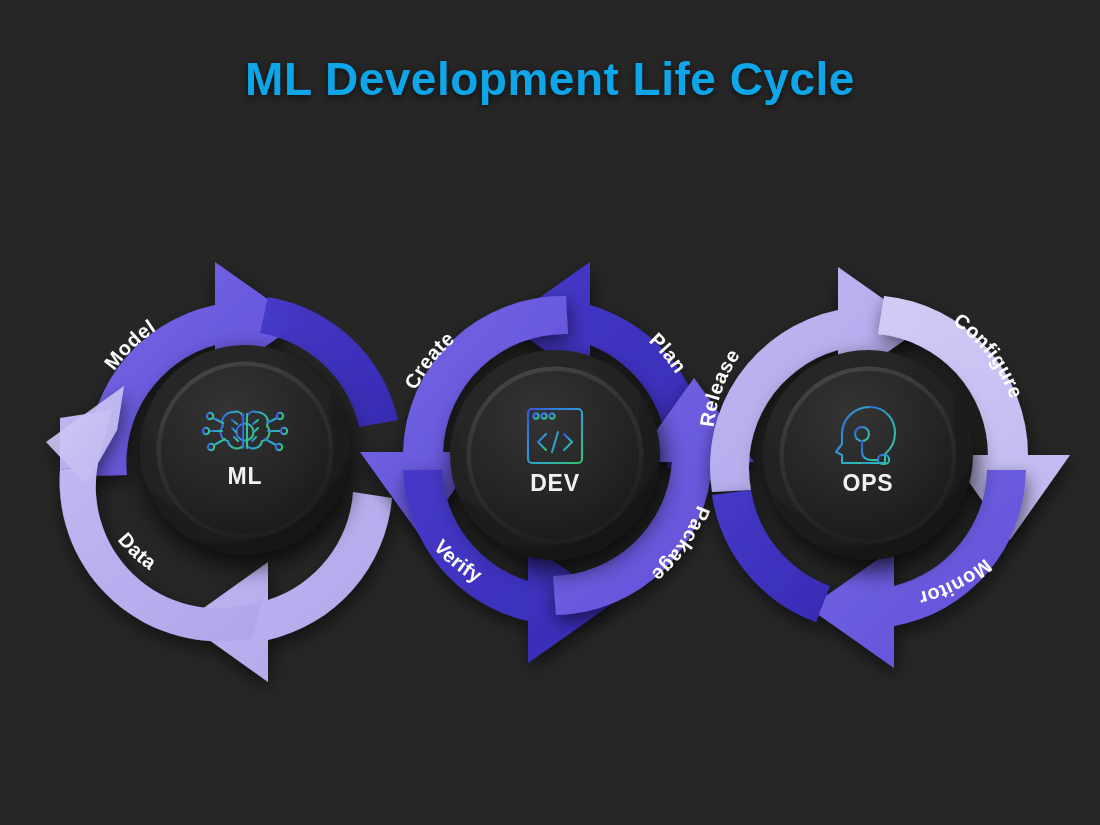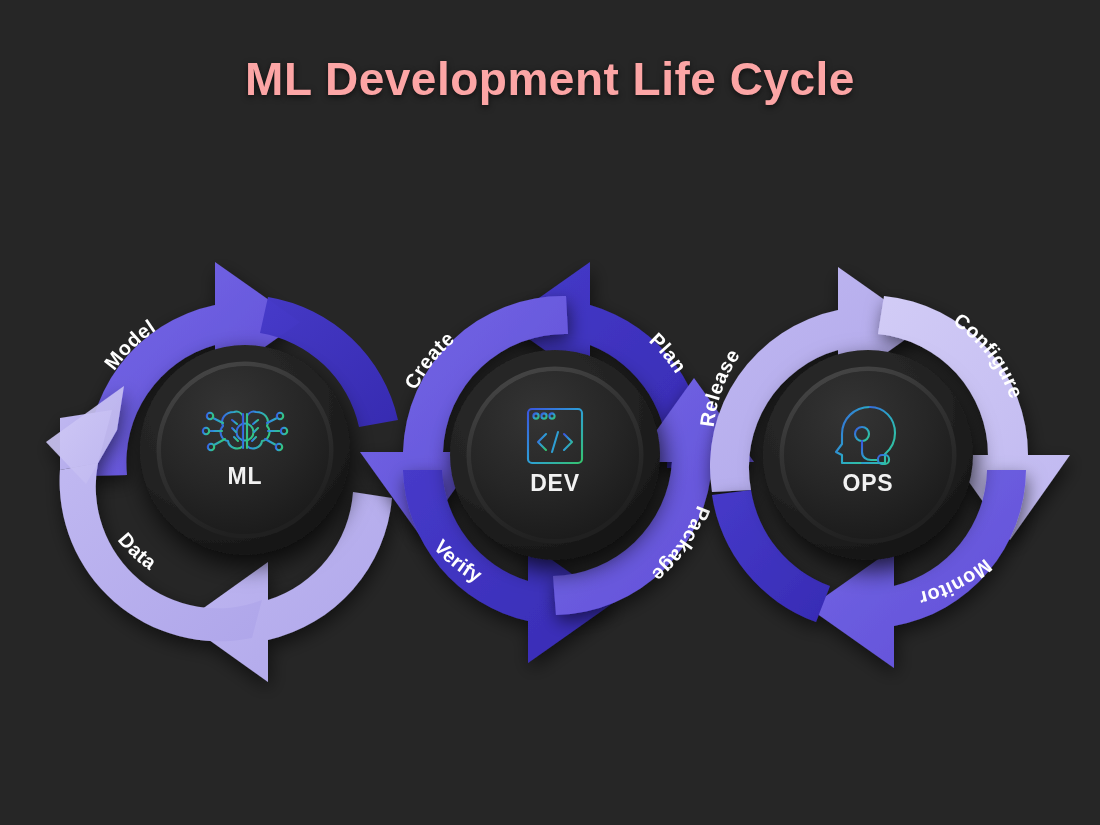--- a/index.html
+++ b/index.html
@@ -18,21 +18,21 @@
     width: 1100px;
     height: 825px;
     background: #262626;
   }
   #title {
     position: absolute;
     top: 52px;
     left: 0;
     width: 1100px;
     text-align: center;
-    color: #fca5a5;
+    color: #0ea5e9;
     font-family: "Liberation Sans", sans-serif;
     font-size: 46px;
     font-weight: bold;
     letter-spacing: 0.5px;
     text-shadow: 0 2px 6px rgba(0,0,0,0.6);
   }
   #diagram {
     position: absolute;
     top: 0;
     left: 0;

